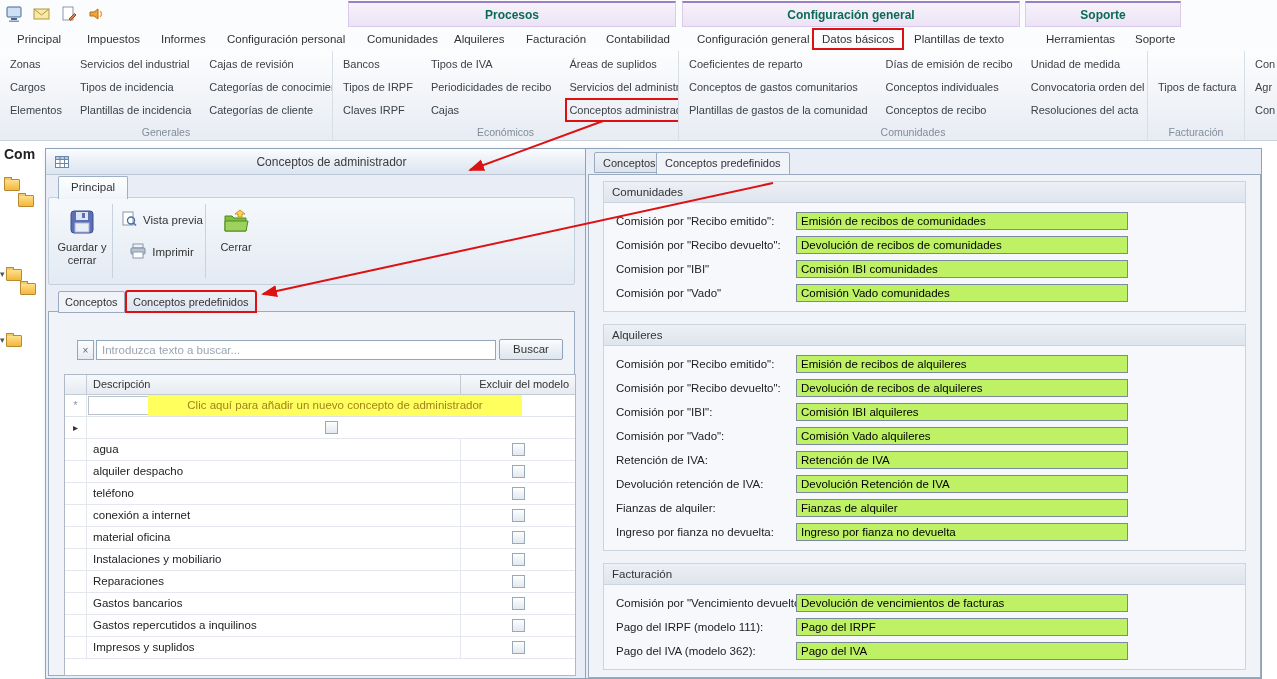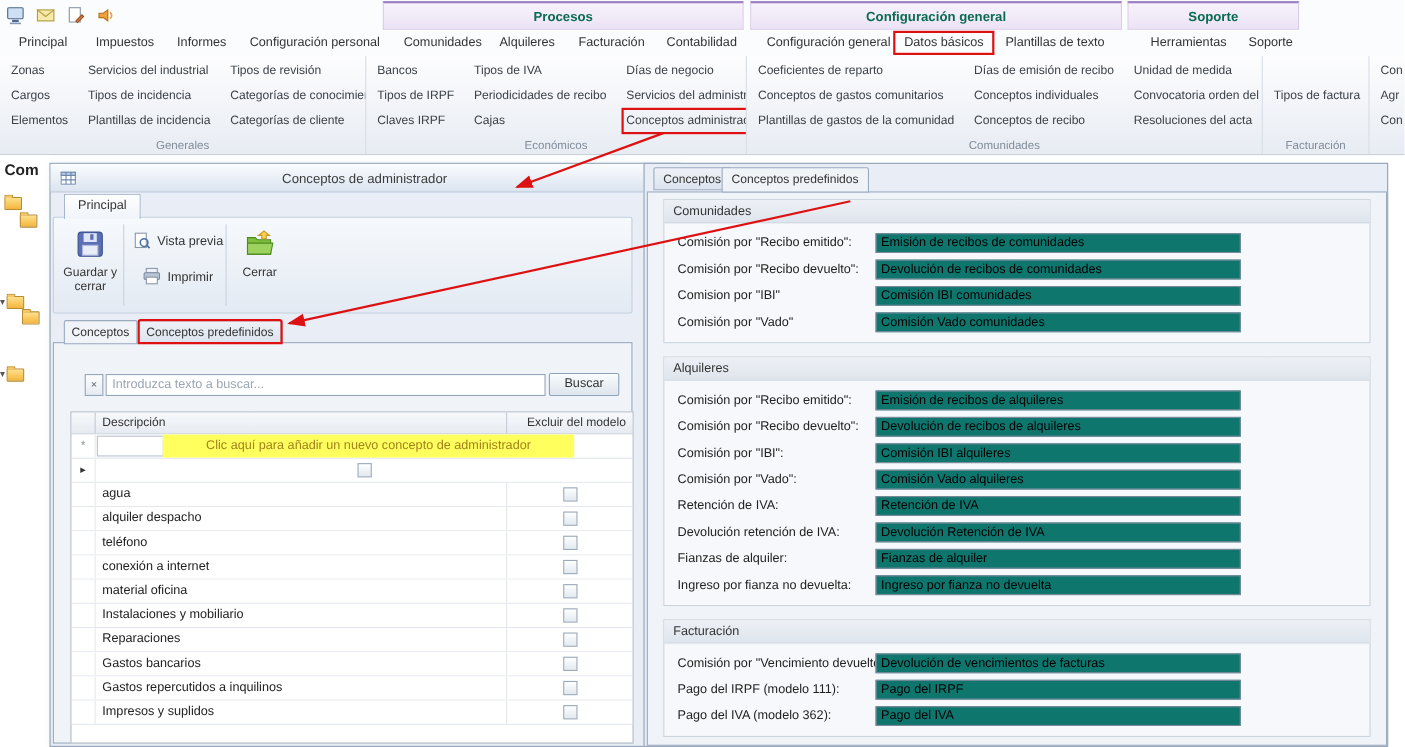--- a/index.html
+++ b/index.html
@@ -125,21 +125,21 @@
   #pTab1{left:70px;}
   #panel-content{position:absolute;left:2px;top:25px;width:673px;height:504px;box-sizing:border-box;
         background:#f0f3f8;border:1px solid #9aabc0;overflow:hidden;}
   #panel-groups{padding:6px 14px 0 14px;}
   .pgroup{border:1px solid #ccd4de;margin-bottom:12px;background:#f6f8fb;}
   .pghead{height:20px;line-height:20px;padding-left:8px;font-size:11.5px;color:#333;
         background:linear-gradient(#edf0f5,#dfe5ed);border-bottom:1px solid #ccd4de;}
   .pgbody{padding:6px 0 6px 0;}
   .prow{display:flex;align-items:center;height:24px;padding-left:12px;}
   .plabel{width:180px;font-size:11.5px;color:#222;white-space:nowrap;overflow:hidden;}
-  .pinput{width:332px;height:18px;box-sizing:border-box;border:1px solid #7a8a9c;background:#0f766e;
+  .pinput{width:332px;height:18px;box-sizing:border-box;border:1px solid #7a8a9c;background:#bef264;
         font-family:inherit;font-size:11.5px;padding:0 4px;color:#000;}
 
   
   #annotations{position:absolute;left:0;top:0;width:1277px;height:679px;pointer-events:none;z-index:60;}
 </style>
 </head>
 <body>
 
 <div id="app">
 
@@ -199,41 +199,41 @@
             <div class="ritem">Zonas</div>
             <div class="ritem">Cargos</div>
             <div class="ritem">Elementos</div>
           </div>
           <div class="rcol">
             <div class="ritem">Servicios del industrial</div>
             <div class="ritem">Tipos de incidencia</div>
             <div class="ritem">Plantillas de incidencia</div>
           </div>
           <div class="rcol">
-            <div class="ritem">Tipos de revisión</div>
+            <div class="ritem">Cajas de revisión</div>
             <div class="ritem">Categorías de conocimiento</div>
             <div class="ritem">Categorías de cliente</div>
           </div>
         </div>
         <div class="rgroup-label">Generales</div>
       </div>
       <div class="rgroup" style="width: 346px;">
         <div class="rcols">
           <div class="rcol">
             <div class="ritem">Bancos</div>
             <div class="ritem">Tipos de IRPF</div>
             <div class="ritem">Claves IRPF</div>
           </div>
           <div class="rcol">
             <div class="ritem">Tipos de IVA</div>
             <div class="ritem">Periodicidades de recibo</div>
             <div class="ritem">Cajas</div>
           </div>
           <div class="rcol">
-            <div class="ritem">Días de negocio</div>
+            <div class="ritem">Áreas de suplidos</div>
             <div class="ritem">Servicios del administrador</div>
             <div class="ritem redbox" style="outline-color: rgb(221, 17, 17);">Conceptos administrador</div>
           </div>
         </div>
         <div class="rgroup-label">Económicos</div>
       </div>
       <div class="rgroup" style="width: 469px;">
         <div class="rcols">
           <div class="rcol">
             <div class="ritem">Coeficientes de reparto</div>

